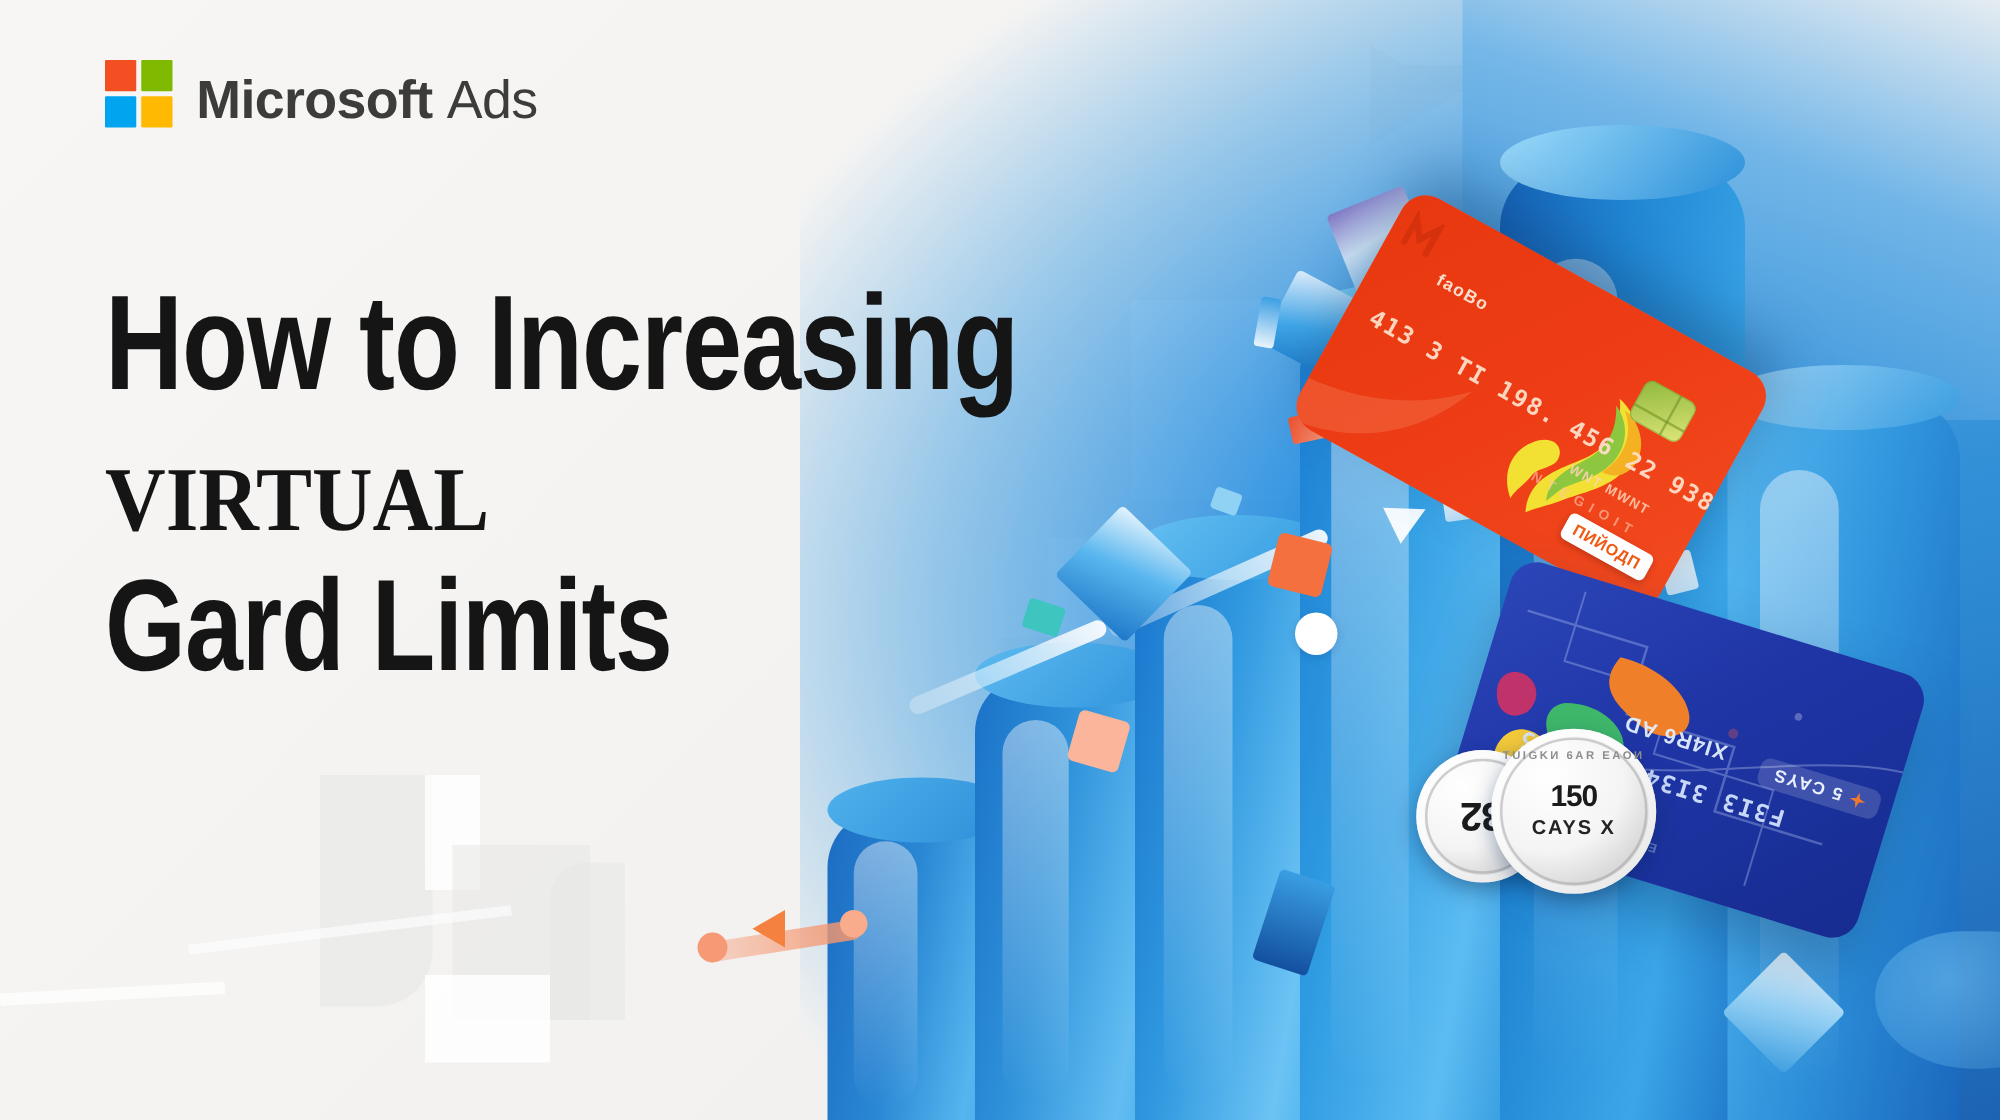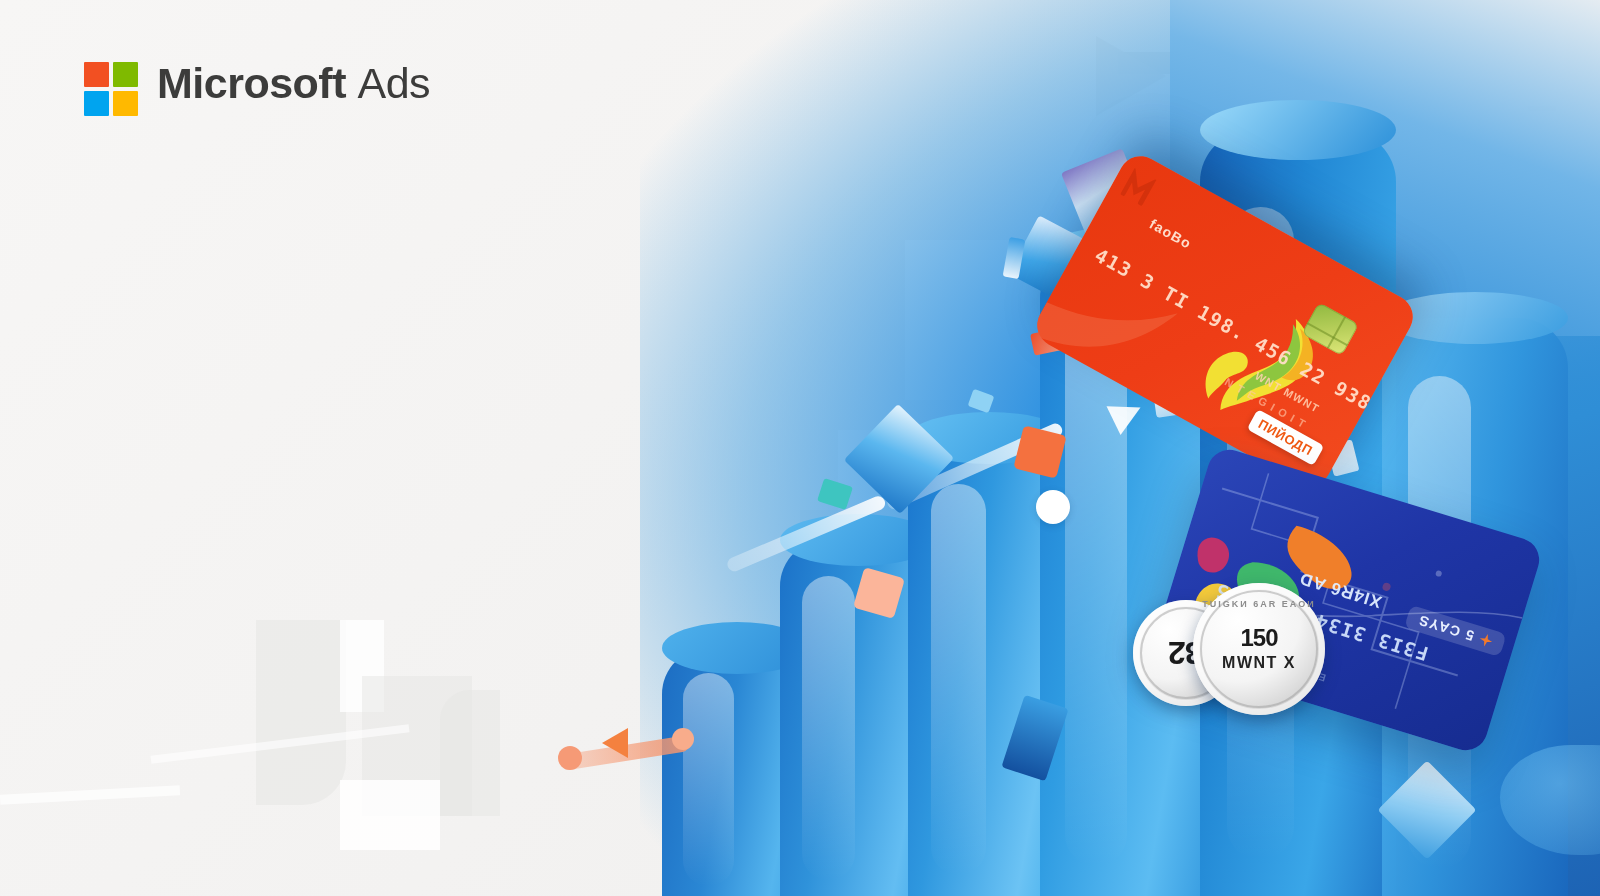--- a/index.html
+++ b/index.html
@@ -21,21 +21,21 @@
       opacity:.95;}
   .bg-blue-panel2{position:absolute;right:0;bottom:0;width:520px;height:560px;
       background:linear-gradient(160deg, rgba(70,160,225,.0) 0%, #2f8ed6 35%, #1d63b4 100%);}
 
   
   .ghost{position:absolute;background:#ffffff;opacity:.55;}
   .ghost-d{position:absolute;background:#e6e5e4;opacity:.75;}
   .ghost-tri{position:absolute;width:0;height:0;border-style:solid;}
 
   
-  .logo{position:absolute;left:84px;top:62px;display:flex;align-items:flex-start;gap:19px;}
+  .logo{position:absolute;left:84px;top:48px;display:flex;align-items:flex-end;gap:19px;}
   .logo-grid{display:grid;grid-template-columns:25px 25px;grid-template-rows:25px 25px;gap:4px;}
   .sq{width:25px;height:25px;border-radius:1px;}
   .logo-text{font-size:43px;letter-spacing:-0.5px;color:#3c3c3b;line-height:1;white-space:nowrap;
       font-family:"Liberation Sans","DejaVu Sans",sans-serif;}
   .logo-text .b{font-weight:700;}
   .logo-text .l{font-weight:400;}
 
   
   .headline{position:absolute;left:84px;top:222px;width:830px;z-index:30;}
   .h-line{color:#151515;line-height:.96;white-space:nowrap;}
@@ -295,29 +295,34 @@
 
   <div class="coin" style="left:1133px;top:600px;width:106px;height:106px;">
     <div class="coin-ring"></div>
     <div class="cv" style="font-size:32px;transform:rotate(180deg);">32</div>
   </div>
 
   <div class="coin" style="left:1193px;top:583px;width:132px;height:132px;">
     <div class="coin-ring"></div>
     <div class="coin-rim" style="top:16px;left:50%;transform:translateX(-50%);">TUIGKИ  6AR EAOИ</div>
     <div class="cv">150</div>
-    <div class="cl">MWNT X</div>
+    <div class="cl">CAYS X</div>
   </div>
 
   <div class="logo">
     <div class="logo-grid">
       <div class="sq" style="background:#f25022;"></div>
       <div class="sq" style="background:#7fba00;"></div>
       <div class="sq" style="background:#00a4ef;"></div>
       <div class="sq" style="background:#ffb900;"></div>
     </div>
     <div class="logo-text">
       <span class="b">Microsoft</span><span>&nbsp;</span><span class="l">Ads</span>
     </div>
   </div>
 
+  <div class="headline">
+    <div class="h-line h1">How to Increasing</div>
+    <div class="h-line h2">Virtual</div>
+    <div class="h-line h3">Gard Limits</div>
+  </div>
 
 </div>
 
 </body></html>

